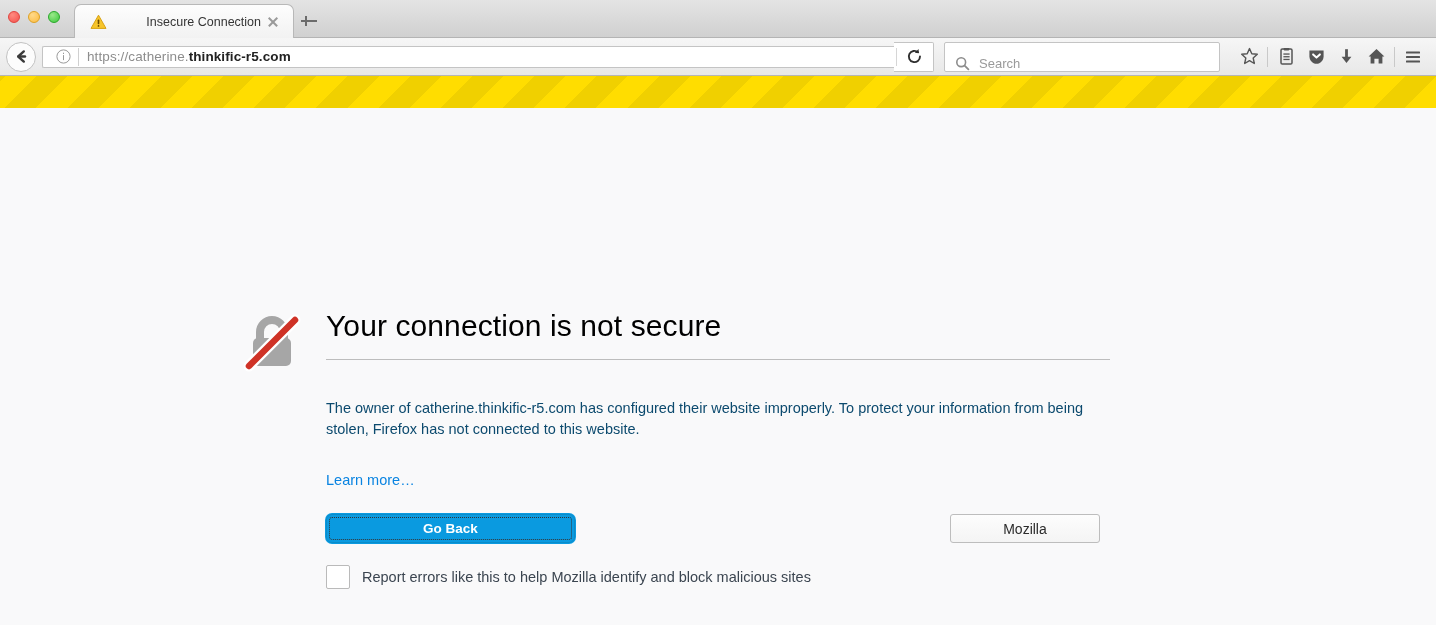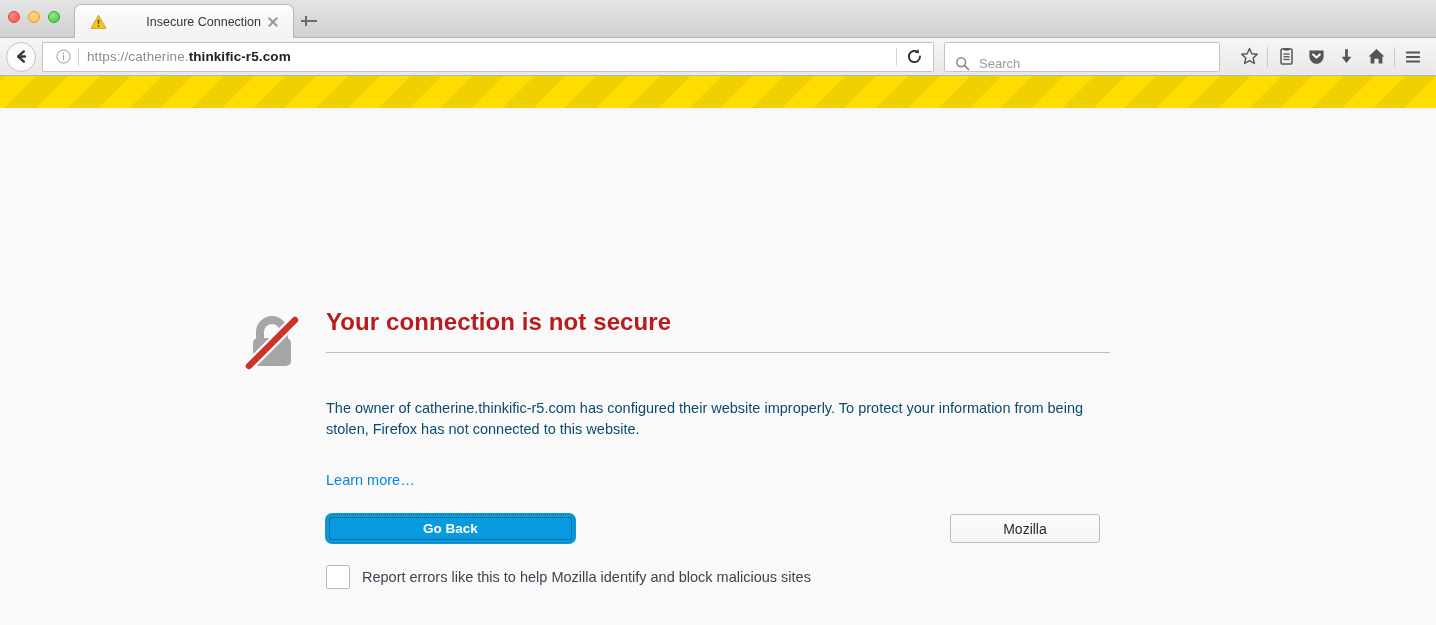--- a/index.html
+++ b/index.html
@@ -130,21 +130,21 @@
     display: flex;
     align-items: center;
     justify-content: center;
     cursor: pointer;
     flex: 0 0 28px;
   }
   .urlbar {
     flex: 1 1 auto;
     margin-left: 6px;
     margin-right: 0;
-    height: 30px;
+    height: 22px;
     background: #ffffff;
     border: 1px solid #c4c4c4;
     border-right: none;
     box-sizing: border-box;
     display: flex;
     align-items: center;
     border-radius: 2px 0 0 2px;
   }
   .identity-icon {
     flex: 0 0 22px;
@@ -277,23 +277,23 @@
     width: 64px;
     height: 64px;
     margin-top: 6px;
     margin-right: 22px;
   }
   .err-headtext {
     flex: 1 1 auto;
     padding-top: 4px;
   }
   .err-title {
-    font-size: 24px;
-    font-weight: 700;
-    color: #b91c1c;
+    font-size: 30px;
+    font-weight: 400;
+    color: #000000;
     line-height: 1.18;
     letter-spacing: 0.1px;
   }
   .err-rule {
     margin-top: 16px;
     height: 1px;
     background: #bdbdbd;
   }
   .err-body {
     margin-left: 86px;

